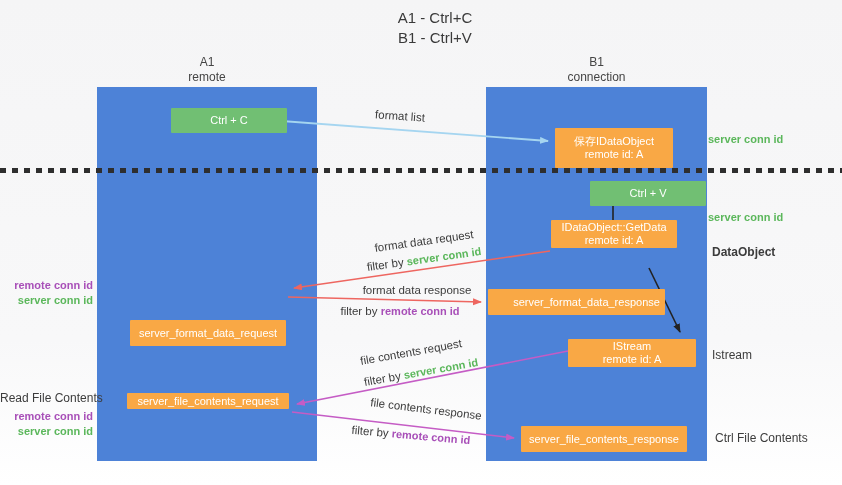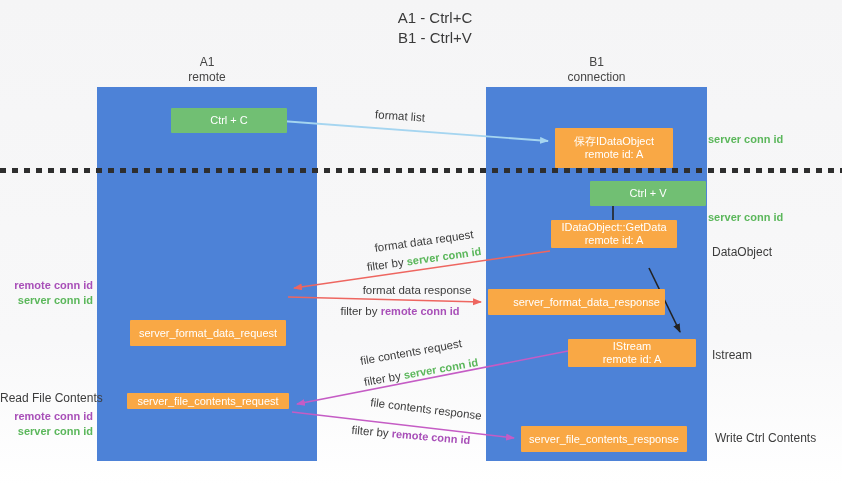--- a/index.html
+++ b/index.html
@@ -136,23 +136,23 @@
   </div>
 
   <div class="elabel" style="left:426px;top:409px;--rot:7deg;">file contents response</div>
   <div class="elabel" style="left:411px;top:435px;--rot:5deg;">
     <span>filter by</span>
     <span class="conn-purple">remote conn id</span>
   </div>
 
   <div class="side conn-green" style="left:708px;top:133px;">server conn id</div>
   <div class="side conn-green" style="left:708px;top:211px;">server conn id</div>
-  <div class="side" style="left:712px;top:245px;">DataObject</div>
+  <div class="side" style="left:712px;top:245px;font-weight:bold;">DataObject</div>
   <div class="side" style="left:712px;top:348px;">Istream</div>
-  <div class="side" style="left:715px;top:431px;">Write Ctrl Contents</div>
+  <div class="side" style="left:715px;top:431px;">Ctrl File Contents</div>
 
   <div class="left-block" style="top:278px;">
     <div class="conn-purple">remote conn id</div>
     <div class="conn-green">server conn id</div>
   </div>
   <div class="left-block" style="top:391px;">
     <div class="side" style="position:static;">Read File Contents</div>
     <div class="conn-purple" style="margin-top:3px;">remote conn id</div>
     <div class="conn-green">server conn id</div>
   </div>

